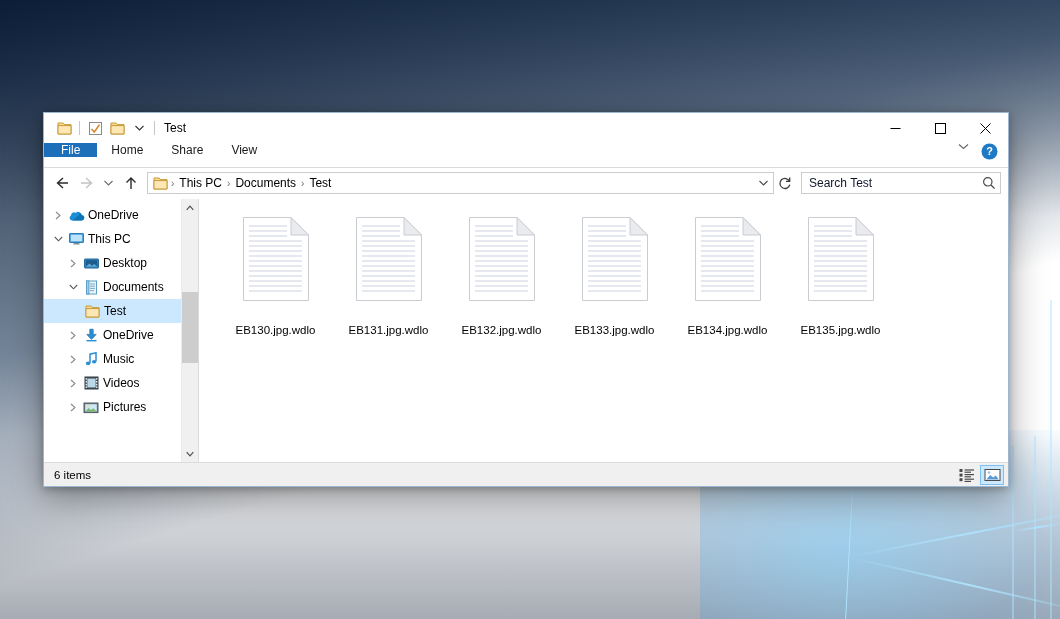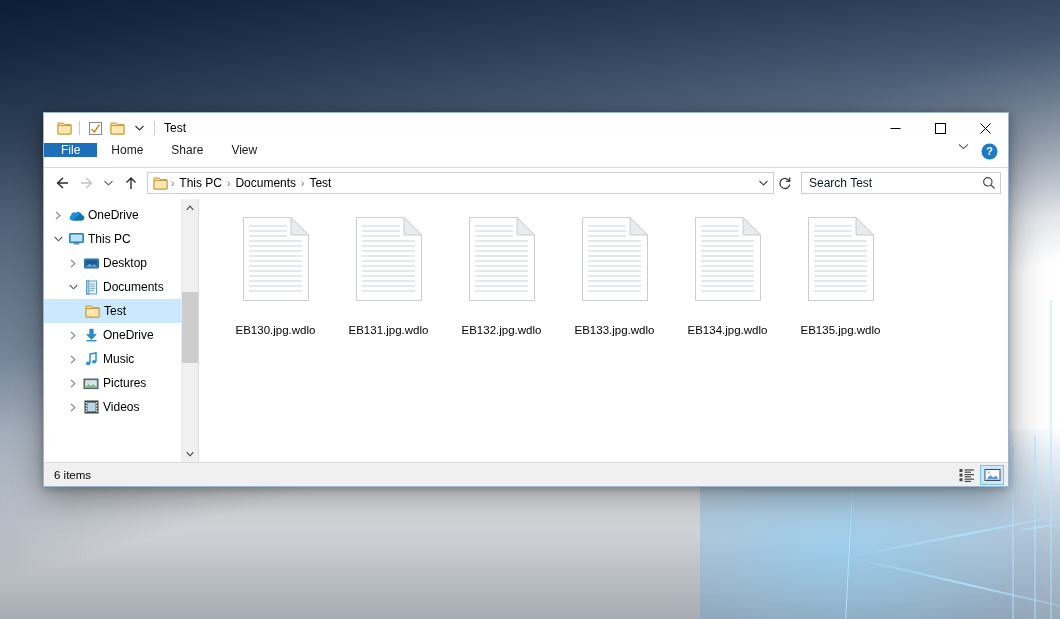--- a/index.html
+++ b/index.html
@@ -427,53 +427,53 @@
             <span class="nlabel">Music</span>
           </div>
 
           <div class="navitem ind2">
             <span class="chev">
               <svg width="6" height="9" viewBox="0 0 6 9">
                   <path d="M1 1 L5 4.5 L1 8" fill="none" stroke="#8a8a8a" stroke-width="1.1"></path>
                 </svg>
             </span>
             <span class="nicon">
-              <svg width="16" height="13" viewBox="0 0 16 13">
-                <rect x="1" y="2" width="14" height="9.6" fill="#6e7a85" stroke="#4f5a63"></rect>
-                <rect x="2.2" y="3.2" width="11.6" height="7.2" fill="#cfe8f5"></rect>
-                <path d="M2.2 10.4 l3.4-3.4 l2.4 2.1 l2.2-1.9 l3.6 3.2z" fill="#7cb86f"></path>
-                <circle cx="5" cy="5.3" r="1.1" fill="#f5d97a"></circle>
-              </svg>
-            </span>
-            <span class="nlabel">Pictures</span>
-          </div>
-
-          <div class="navitem ind2">
-            <span class="chev">
-              <svg width="6" height="9" viewBox="0 0 6 9">
-                  <path d="M1 1 L5 4.5 L1 8" fill="none" stroke="#8a8a8a" stroke-width="1.1"></path>
-                </svg>
-            </span>
-            <span class="nicon">
               <svg width="15" height="14" viewBox="0 0 15 14">
                 <rect x="1" y="1" width="13" height="12" fill="#45515b" stroke="#333c44"></rect>
                 <rect x="3.4" y="2.6" width="8.2" height="8.8" fill="#bcd9ea"></rect>
                 <g fill="#e8eef2">
                   <rect x="1.6" y="2.2" width="1.4" height="1.5"></rect>
                     <rect x="1.6" y="5" width="1.4" height="1.5"></rect>
                   <rect x="1.6" y="7.8" width="1.4" height="1.5"></rect>
                     <rect x="1.6" y="10.4" width="1.4" height="1.5"></rect>
                   <rect x="12" y="2.2" width="1.4" height="1.5"></rect>
                     <rect x="12" y="5" width="1.4" height="1.5"></rect>
                   <rect x="12" y="7.8" width="1.4" height="1.5"></rect>
                     <rect x="12" y="10.4" width="1.4" height="1.5"></rect>
                 </g>
               </svg>
             </span>
             <span class="nlabel">Videos</span>
+          </div>
+
+          <div class="navitem ind2">
+            <span class="chev">
+              <svg width="6" height="9" viewBox="0 0 6 9">
+                  <path d="M1 1 L5 4.5 L1 8" fill="none" stroke="#8a8a8a" stroke-width="1.1"></path>
+                </svg>
+            </span>
+            <span class="nicon">
+              <svg width="16" height="13" viewBox="0 0 16 13">
+                <rect x="1" y="2" width="14" height="9.6" fill="#6e7a85" stroke="#4f5a63"></rect>
+                <rect x="2.2" y="3.2" width="11.6" height="7.2" fill="#cfe8f5"></rect>
+                <path d="M2.2 10.4 l3.4-3.4 l2.4 2.1 l2.2-1.9 l3.6 3.2z" fill="#7cb86f"></path>
+                <circle cx="5" cy="5.3" r="1.1" fill="#f5d97a"></circle>
+              </svg>
+            </span>
+            <span class="nlabel">Pictures</span>
           </div>
 
 
         </div>
 
         <div class="scrollbar">
           <div class="sb-arrow">
             <svg width="8" height="6" viewBox="0 0 8 6">
                 <path d="M0.7 4.8 L4 1.2 L7.3 4.8" fill="none" stroke="#505050" stroke-width="1.2"></path>
               </svg>

